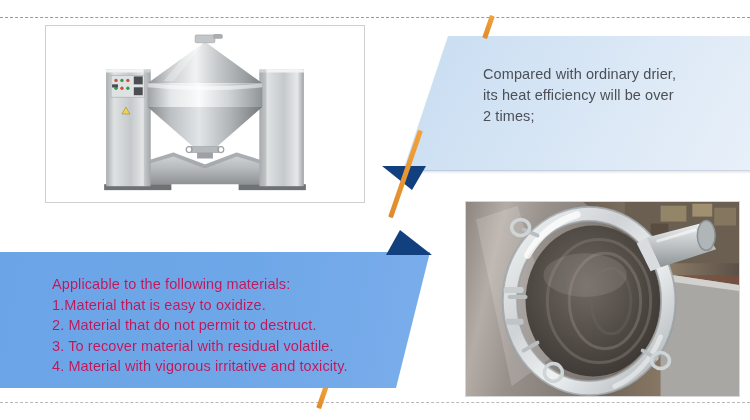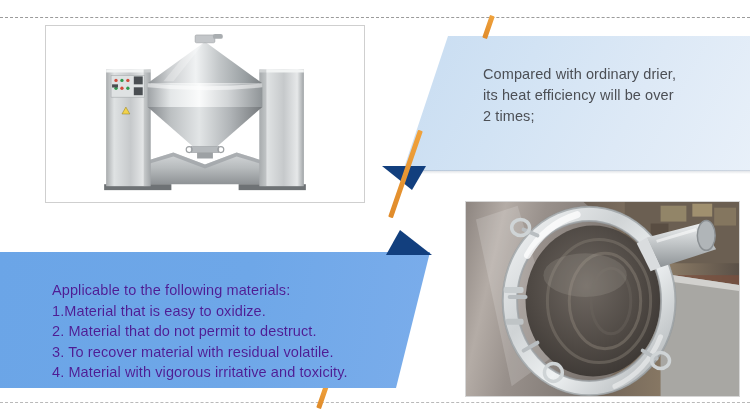--- a/index.html
+++ b/index.html
@@ -75,22 +75,22 @@
     position:absolute;left:0;top:244px;width:436px;height:150px;
   }
   #banner-blue .shape{
     position:absolute;left:0;top:0;width:100%;height:100%;
     background:linear-gradient(100deg,#6ba5e7 0%,#6ea7e8 55%,#7badeb 100%);
     -webkit-clip-path:polygon(0 8px, 430px 8px, 396px 144px, 0 144px);
     clip-path:polygon(0 8px, 430px 8px, 396px 144px, 0 144px);
     box-shadow:0 2px 3px rgba(110,140,180,.25);
   }
   #banner-blue-text{
-    position:absolute;left:52px;top:36px;width:360px;
-    color:#4c1d95;font-size:14.5px;line-height:20.5px;letter-spacing:.1px;
+    position:absolute;left:52px;top:30px;width:360px;
+    color:#be185d;font-size:14.5px;line-height:20.5px;letter-spacing:.1px;
     white-space:pre-line;text-shadow:0 0 1px rgba(255,255,255,.15);
   }
   
   #fold-blue{
     position:absolute;left:386px;top:230px;width:46px;height:25px;
     background:#123f7e;
     -webkit-clip-path:polygon(14px 0, 46px 25px, 0 25px);
     clip-path:polygon(14px 0, 46px 25px, 0 25px);
   }
 </style>

